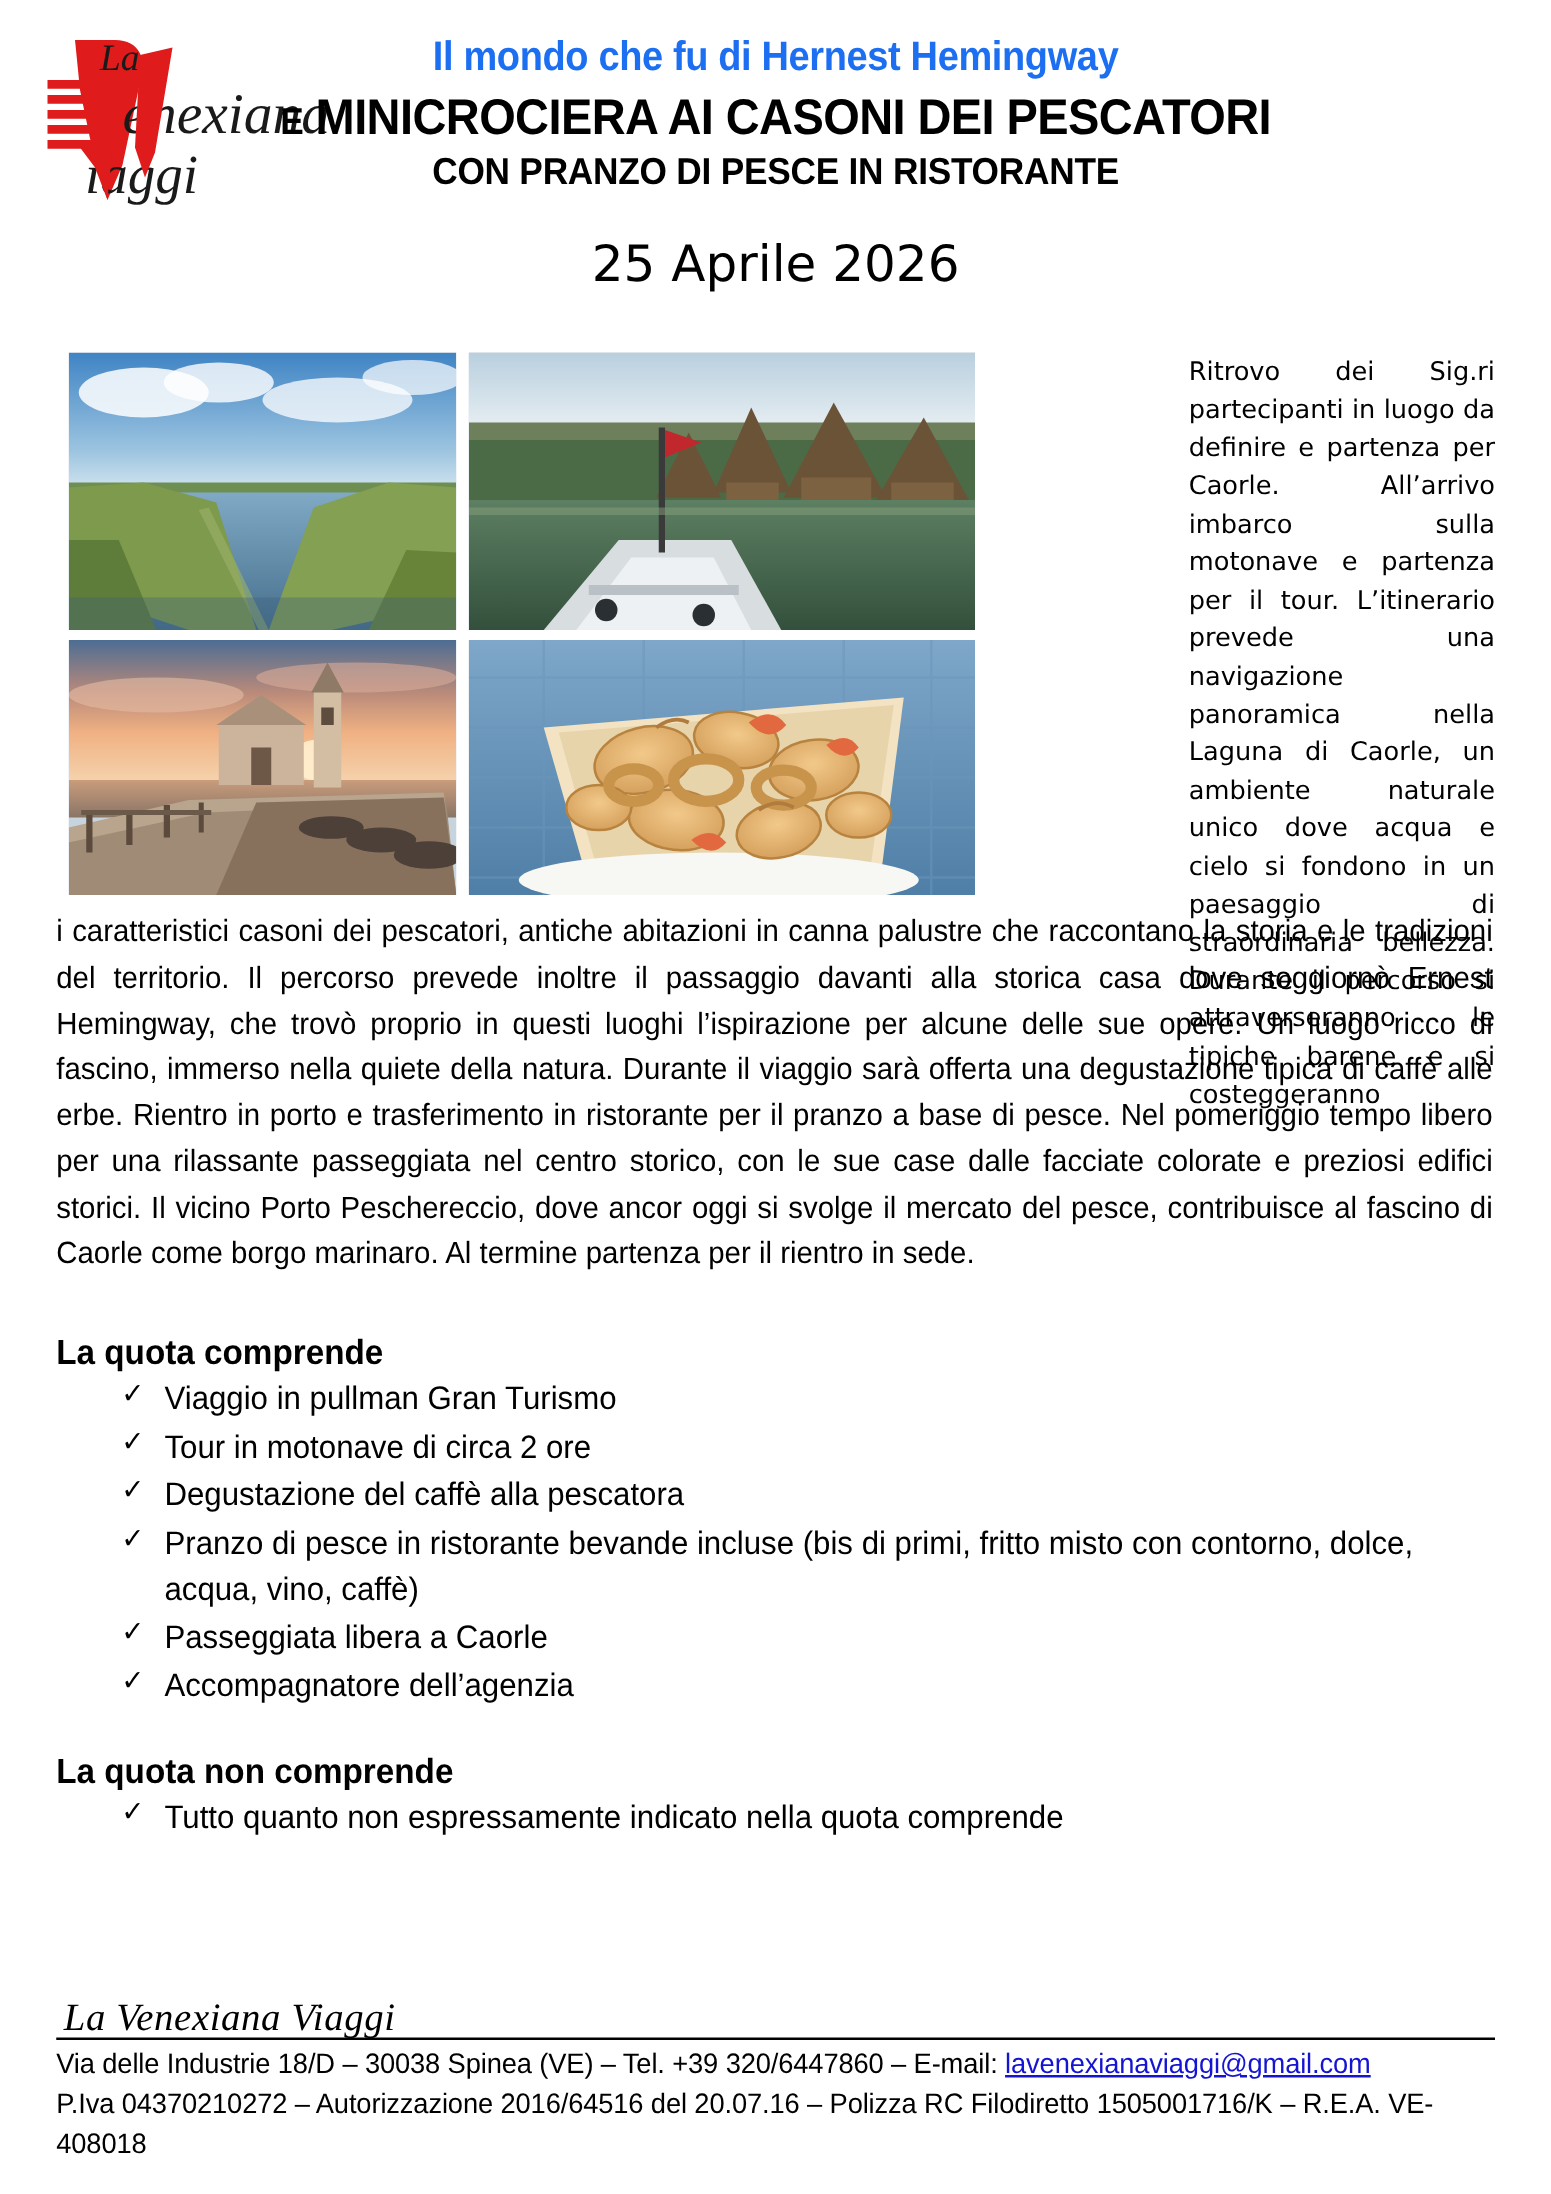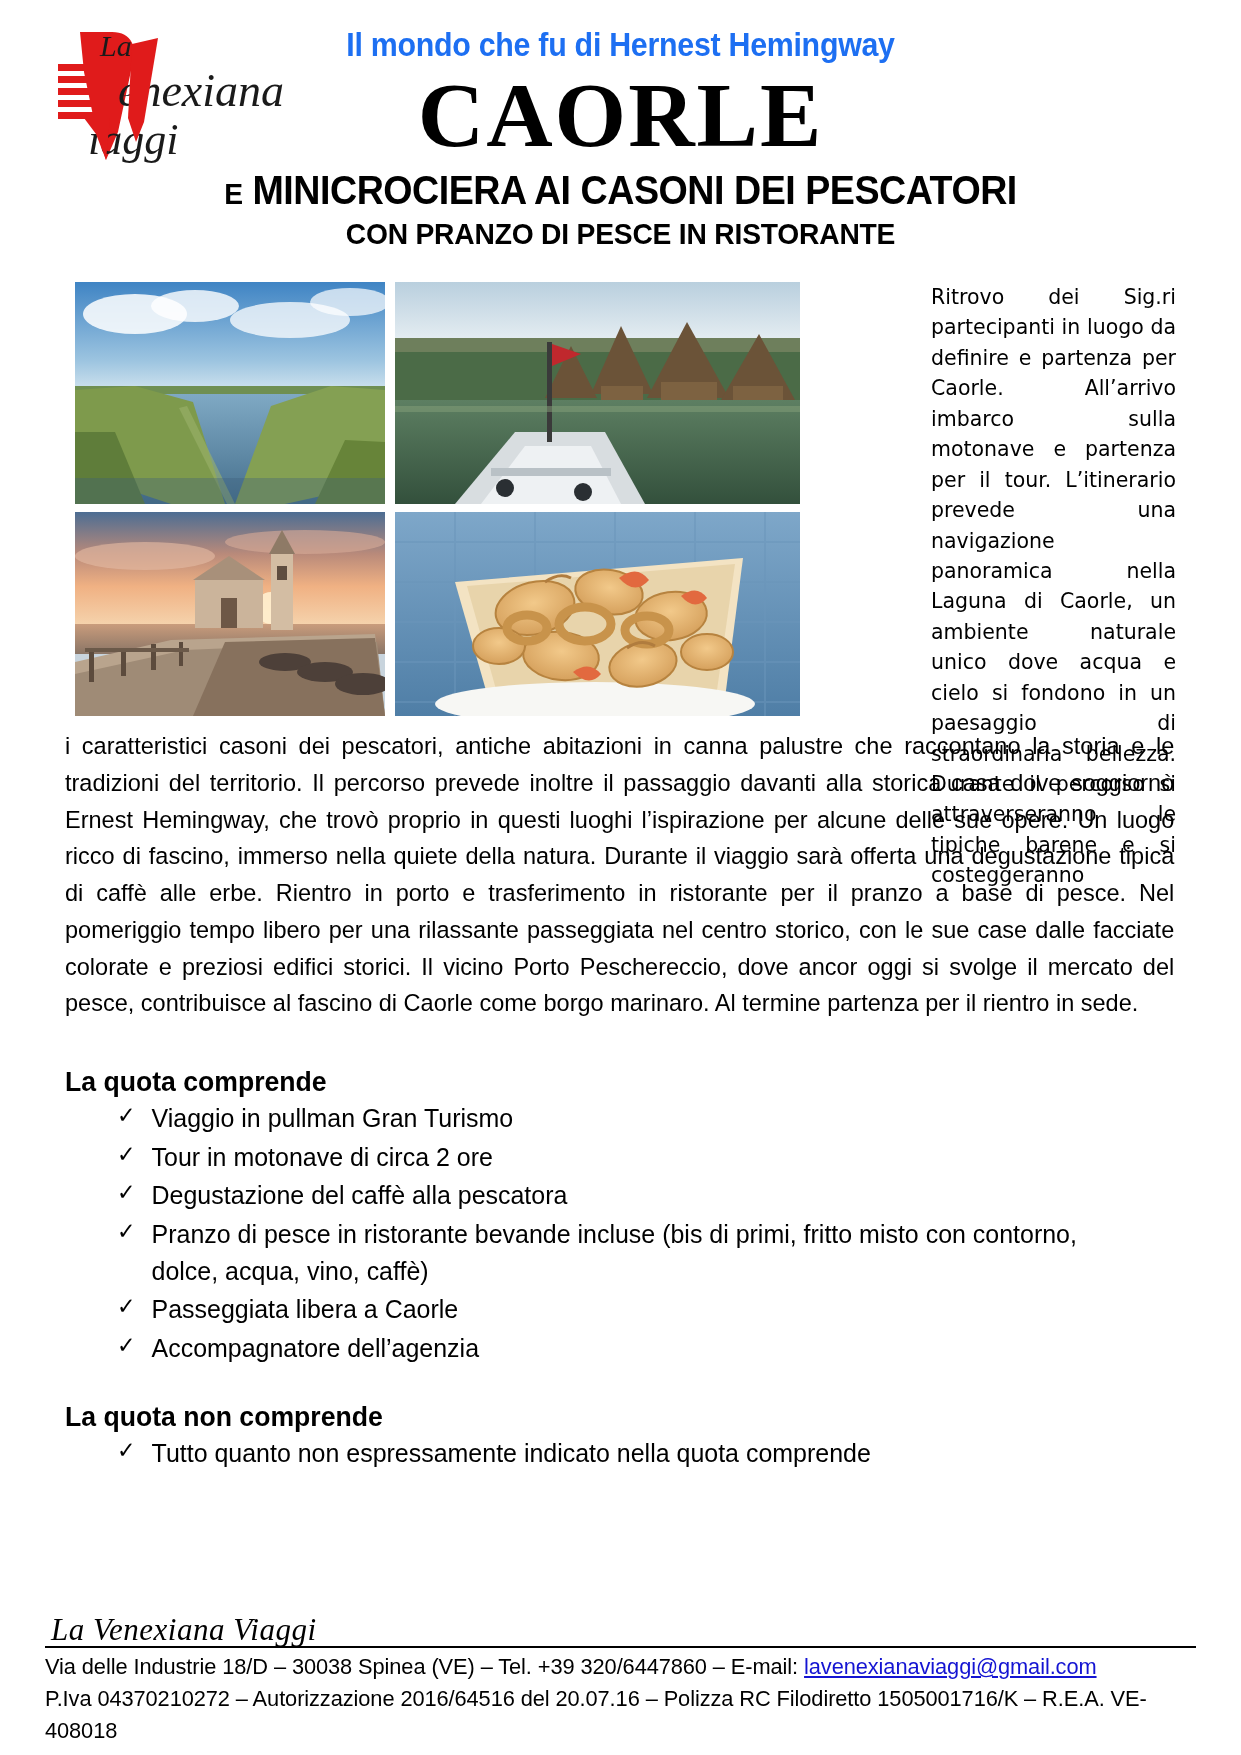--- a/index.html
+++ b/index.html
@@ -13,21 +13,21 @@
     position: relative;
     font-family: "Liberation Sans", sans-serif;
     color: #000000;
     overflow: hidden;
   }
   .page {
     position: relative;
     width: 1241px;
     height: 1755px;
     box-sizing: border-box;
-    padding: 0 65px;
+    padding: 0 45px;
   }
 
   
   .header {
     position: relative;
     height: 260px;
   }
   .logo {
     position: absolute;
     left: -25px;
@@ -178,21 +178,21 @@
     top: -1px;
     font-family: "DejaVu Sans", sans-serif;
     font-size: 23px;
   }
 
   
   .footer {
     position: absolute;
     left: 45px;
     right: 45px;
-    bottom: 8px;
+    bottom: 24px;
   }
   .footer-script {
     font-family: "Liberation Serif", serif;
     font-style: italic;
     font-size: 31px;
     letter-spacing: 0.5px;
     padding-left: 6px;
     margin-bottom: -4px;
   }
   .footer-rule {
@@ -237,21 +237,20 @@
         <text x="60" y="42" font-family="Liberation Serif, serif" font-style="italic" font-size="30" fill="#1a1a1a">La</text>
         <text x="78" y="92" font-family="Liberation Serif, serif" font-style="italic" font-size="46" fill="#1a1a1a">enexiana</text>
         <text x="148" y="92" font-family="Liberation Serif, serif" font-style="italic" font-size="46" fill="#e01b1b" opacity="0">x</text>
         <text x="48" y="140" font-family="Liberation Serif, serif" font-style="italic" font-size="44" fill="#1a1a1a">iaggi</text>
         <path d="M92 30 L118 24 L104 108 L96 128 L88 104 Z" fill="#e01b1b"></path>
         <path d="M44 104 L70 104 L66 146 L56 120 Z" fill="#e01b1b"></path>
       </svg>
     </div>
 
     <div class="kicker">Il mondo che fu di Hernest Hemingway</div>
-    <div class="title-main">CAORLE</div>
     <div class="title-sub"><span class="small-caps-lead">E</span><span> MINICROCIERA AI CASONI DEI PESCATORI</span></div>
     <div class="title-sub2">CON PRANZO DI PESCE IN RISTORANTE</div>
     <div class="date-line">25 Aprile 2026</div>
   </div>
 
   <div class="media-row">
 
     <div class="photos">
 
       <div class="photo">

